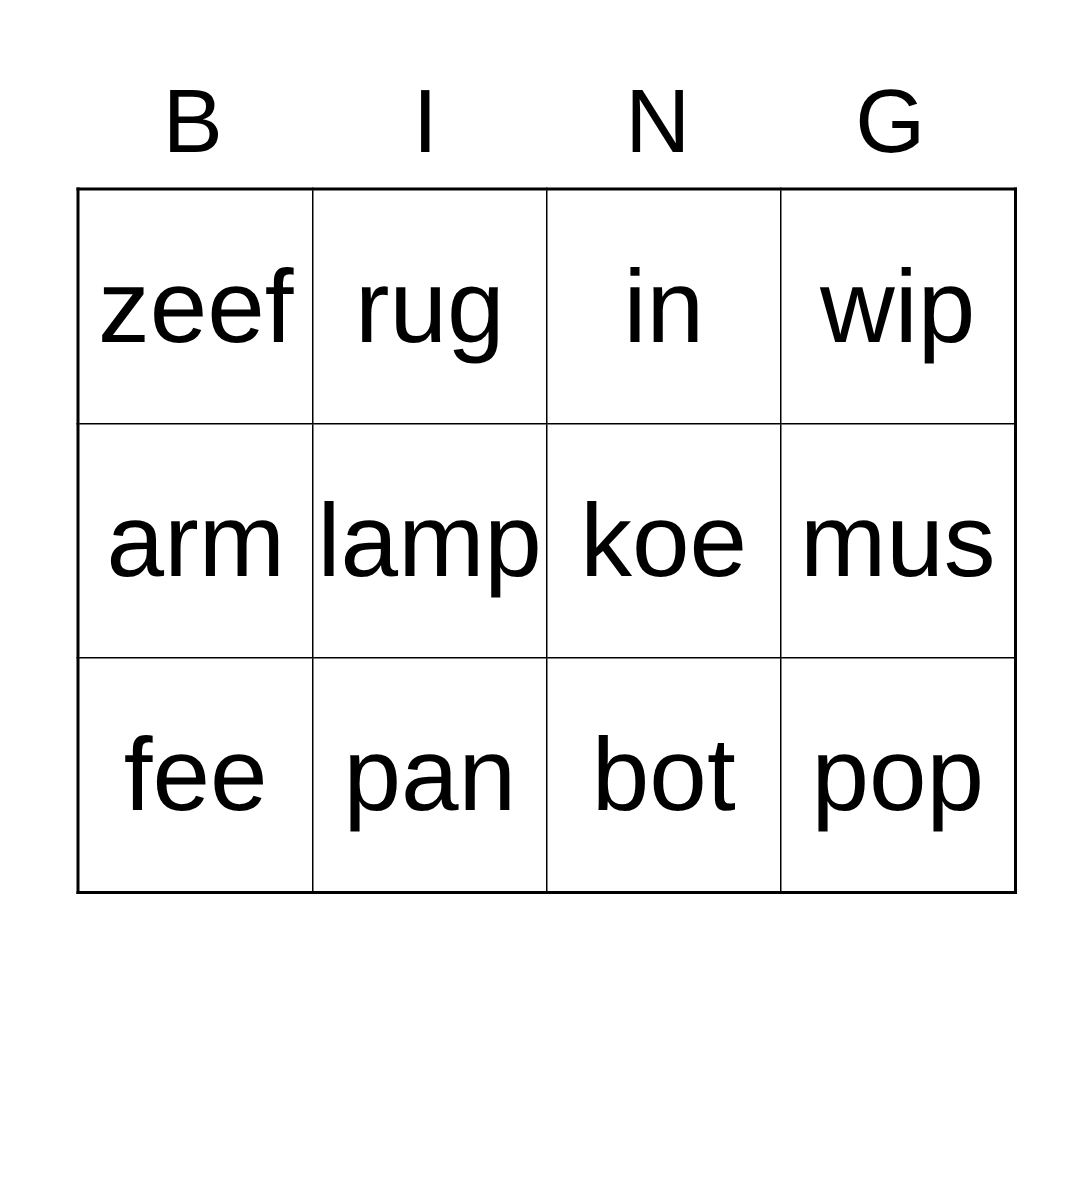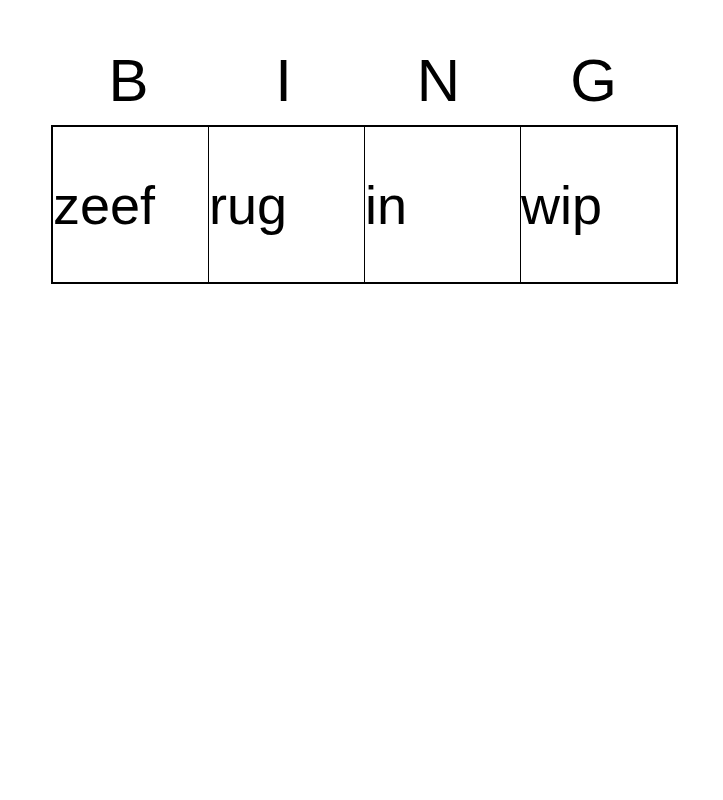--- a/index.html
+++ b/index.html
@@ -38,23 +38,23 @@
   table.bingo-grid {
     border-collapse: collapse;
     width: 620px;
     table-layout: fixed;
     border: 2px solid #000000;
   }
   table.bingo-grid td {
     border: 1px solid #000000;
     width: 155px;
     height: 155px;
-    text-align: left;
+    text-align: center;
     vertical-align: middle;
-    font-size: 54px;
+    font-size: 69px;
     line-height: 1;
     padding: 0;
     overflow: hidden;
     white-space: nowrap;
     font-weight: 400;
     margin-left: 38px;
   }
 </style>
 </head>
 <body>
@@ -69,16 +69,28 @@
   </div>
 
   <table class="bingo-grid">
     <tbody>
       <tr>
         <td>zeef</td>
         <td>rug</td>
         <td>in</td>
         <td>wip</td>
       </tr>
+      <tr>
+        <td>arm</td>
+        <td>lamp</td>
+        <td>koe</td>
+        <td>mus</td>
+      </tr>
+      <tr>
+        <td>fee</td>
+        <td>pan</td>
+        <td>bot</td>
+        <td>pop</td>
+      </tr>
     </tbody>
   </table>
 
 </div>
 
 </body></html>

